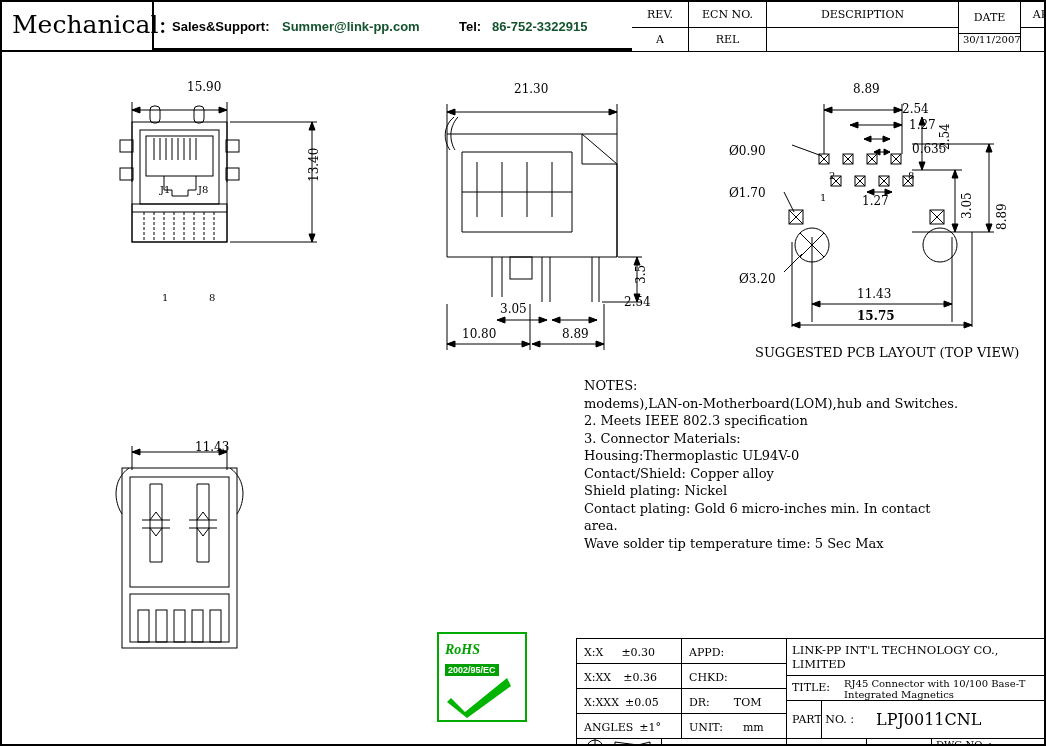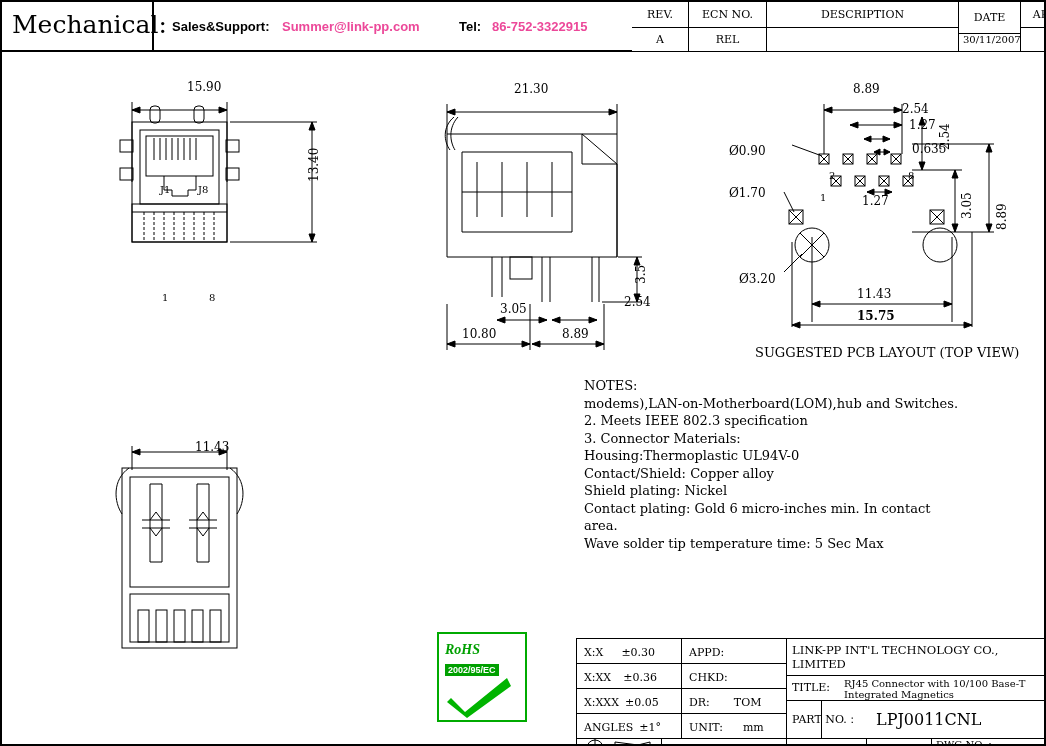--- a/index.html
+++ b/index.html
@@ -5,23 +5,23 @@
   html,body{margin:0;padding:0;background:#fff;}
   body{width:1046px;height:746px;font-family:"DejaVu Serif",serif;color:#000;}
   #sheet{position:relative;width:1046px;height:746px;box-sizing:border-box;border:2px solid #000;overflow:hidden;}
   .abs{position:absolute;}
   .ln{position:absolute;background:#000;}
   .txt{position:absolute;white-space:nowrap;font-family:"DejaVu Serif",serif;}
   
   #hdr{position:absolute;left:0;top:0;width:1046px;height:50px;}
   #mechbox{position:absolute;left:0;top:0;width:152px;height:50px;border-right:2px solid #000;border-bottom:2px solid #000;box-sizing:border-box;}
   #mechtxt{position:absolute;left:10px;top:8px;font-size:25px;font-family:"DejaVu Serif",serif;}
-  #contact{position:absolute;left:152px;top:0;width:478px;height:50px;border-bottom:2px solid #000000;box-sizing:border-box;}
+  #contact{position:absolute;left:152px;top:0;width:478px;height:50px;border-bottom:4px solid #000000;box-sizing:border-box;}
   #contact .lbl{position:absolute;top:17px;font-weight:bold;font-family:"Liberation Sans",sans-serif;font-size:13px;}
-  #contact .val{position:absolute;top:17px;font-weight:bold;font-family:"Liberation Sans",sans-serif;font-size:13px;color:#ec4899;}
+  #contact .val{position:absolute;top:17px;font-weight:bold;font-family:"Liberation Sans",sans-serif;font-size:13px;color:#14532d;}
   
   #revtbl{position:absolute;left:630px;top:0;width:414px;height:50px;}
   #revtbl .cell{position:absolute;box-sizing:border-box;border-right:1px solid #000;border-bottom:1px solid #000;font-size:11px;display:flex;align-items:center;justify-content:center;}
   #revtbl .cellL{justify-content:flex-start;padding-left:4px;}
   
   #titleblock{position:absolute;left:574px;top:636px;width:470px;height:108px;}
   #titleblock .cell{position:absolute;box-sizing:border-box;font-size:11px;display:flex;align-items:center;}
   
   #rohs{position:absolute;left:435px;top:630px;width:90px;height:90px;border:2px solid #0a0;box-sizing:border-box;background:#fff;}
   

